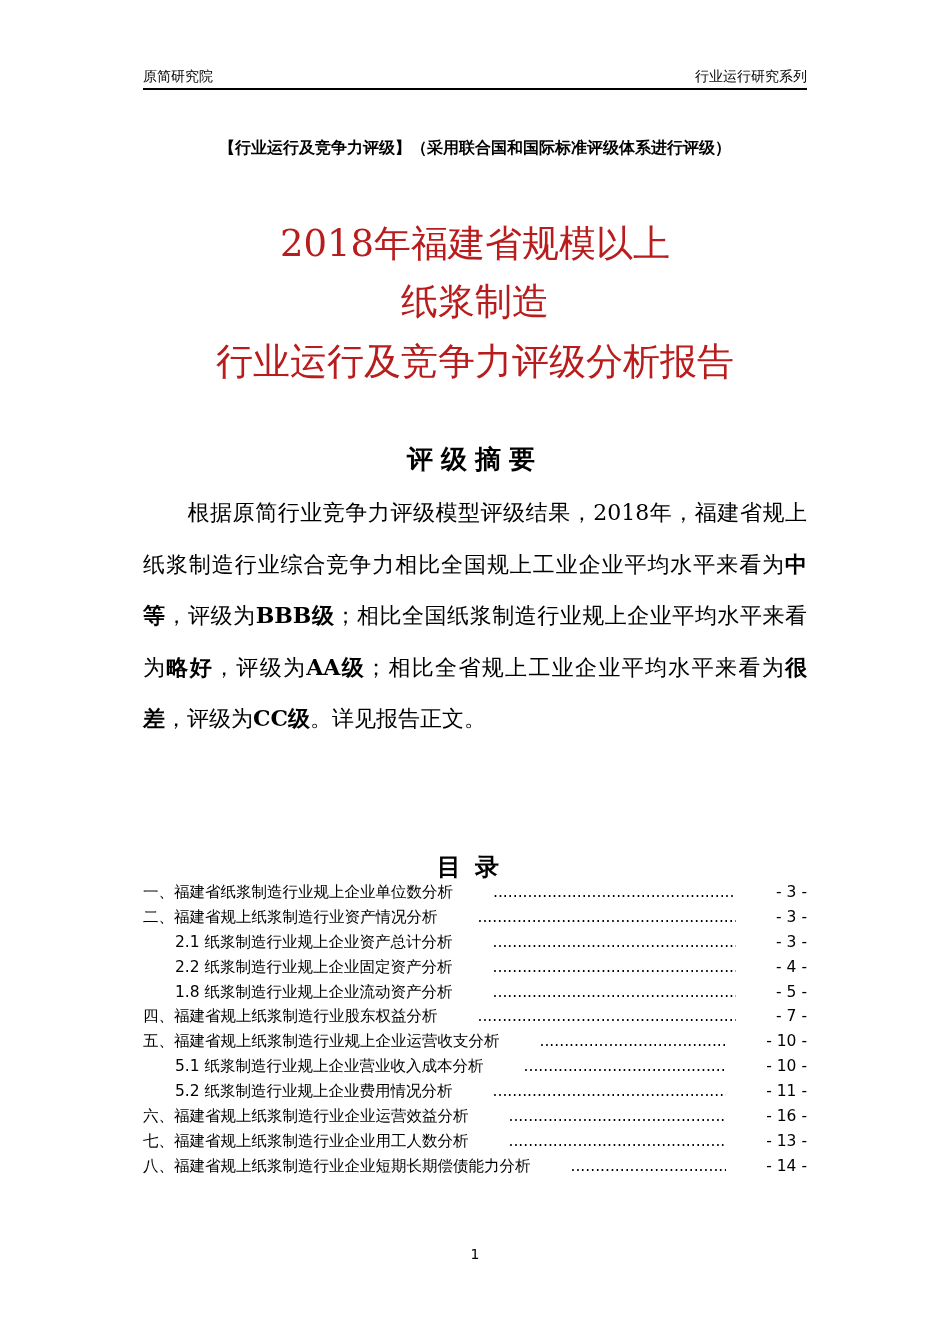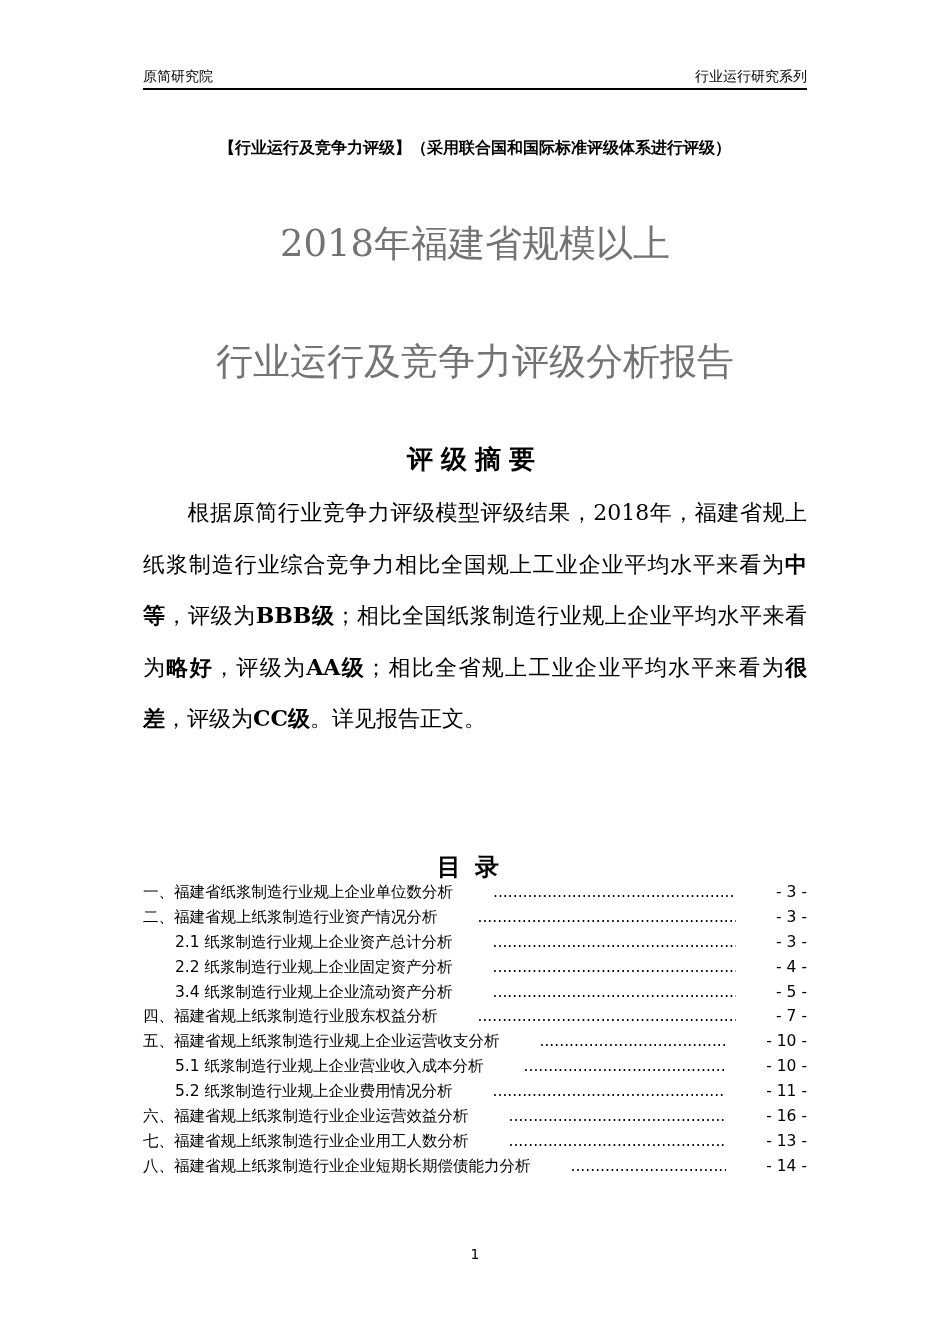--- a/index.html
+++ b/index.html
@@ -5,21 +5,21 @@
     html, body { margin: 0; padding: 0; background: #ffffff; }
     body { width: 950px; height: 1344px; position: relative; overflow: hidden;
            font-family: "DejaVu Serif", "Liberation Serif", serif; color: #000; }
     .page { position: absolute; left: 0; top: 0; width: 950px; height: 1344px; border-radius: 19px; }
     .header { position: absolute; left: 143px; top: 66px; width: 664px; height: 22px;
               border-bottom: 2px solid #000; font-family: "DejaVu Sans", sans-serif; font-size: 14px; }
     .header .left { position: absolute; left: 0; top: 2px; }
     .header .right { position: absolute; right: 0; top: 2px; }
     .subtitle { position: absolute; left: 143px; top: 138px; width: 664px; text-align: center;
                 font-family: Liberation Sans, sans-serif; font-weight: bold; font-size: 16px; }
-    .title { position: absolute; left: 100px; width: 750px; text-align: center; color: #737373;
+    .title { position: absolute; left: 100px; width: 750px; text-align: center; color: #b91c1c;
              font-family: "DejaVu Serif", serif; font-size: 37px; line-height: 60px; }
     .title.l1 { top: 214px; }
     .title.l2 { top: 272px; }
     .title.l3 { top: 332px; }
     .summary-heading { position: absolute; left: 143px; top: 442px; width: 664px; text-align: center;
                        font-family: "DejaVu Sans", sans-serif; font-weight: bold; font-size: 26px; letter-spacing: 8px; }
     .summary { position: absolute; left: 143px; top: 488px; width: 664px;
                font-family: "DejaVu Serif", serif; font-size: 22px; line-height: 50.5px; text-align: justify; }
     .summary .indent { display: inline-block; width: 44px; }
     .summary b { font-weight: bold; }
@@ -42,20 +42,21 @@
 <div class="page">
 
   <div class="header">
     <span class="left">原简研究院</span>
     <span class="right">行业运行研究系列</span>
   </div>
 
   <div class="subtitle">【行业运行及竞争力评级】（采用联合国和国际标准评级体系进行评级）</div>
 
   <div class="title l1">2018年福建省规模以上</div>
+  <div class="title l2">纸浆制造</div>
   <div class="title l3">行业运行及竞争力评级分析报告</div>
 
   <div class="summary-heading">评级摘要</div>
 
   <div class="summary"><span class="indent"></span><span>根据原简行业竞争力评级模型评级结果，2018年，福建省规上纸浆制造行业综合竞争力相比全国规上工业企业平均水平来看为</span><b>中等</b><span>，评级为</span><b>BBB级</b><span>；相比全国纸浆制造行业规上企业平均水平来看为</span><b>略好</b><span>，评级为</span><b>AA级</b><span>；相比全省规上工业企业平均水平来看为</span><b>很差</b><span>，评级为</span><b>CC级</b><span>。详见报告正文。</span></div>
 
   <div class="toc-heading">目录</div>
 
   <div class="toc">
     <div class="toc-row">
@@ -72,21 +73,21 @@
         <span class="label">2.1 纸浆制造行业规上企业资产总计分析</span>
         <span class="dots"></span>
         <span class="pg">- 3 -</span>
       </div>
     <div class="toc-row sub">
         <span class="label">2.2 纸浆制造行业规上企业固定资产分析</span>
         <span class="dots"></span>
         <span class="pg">- 4 -</span>
       </div>
     <div class="toc-row sub">
-        <span class="label">3.4 纸浆制造行业规上企业流动资产分析</span>
+        <span class="label">1.8 纸浆制造行业规上企业流动资产分析</span>
         <span class="dots"></span>
         <span class="pg">- 5 -</span>
       </div>
     <div class="toc-row">
         <span class="label">四、福建省规上纸浆制造行业股东权益分析</span>
         <span class="dots"></span>
         <span class="pg">- 7 -</span>
       </div>
     <div class="toc-row">
         <span class="label">五、福建省规上纸浆制造行业规上企业运营收支分析</span>

